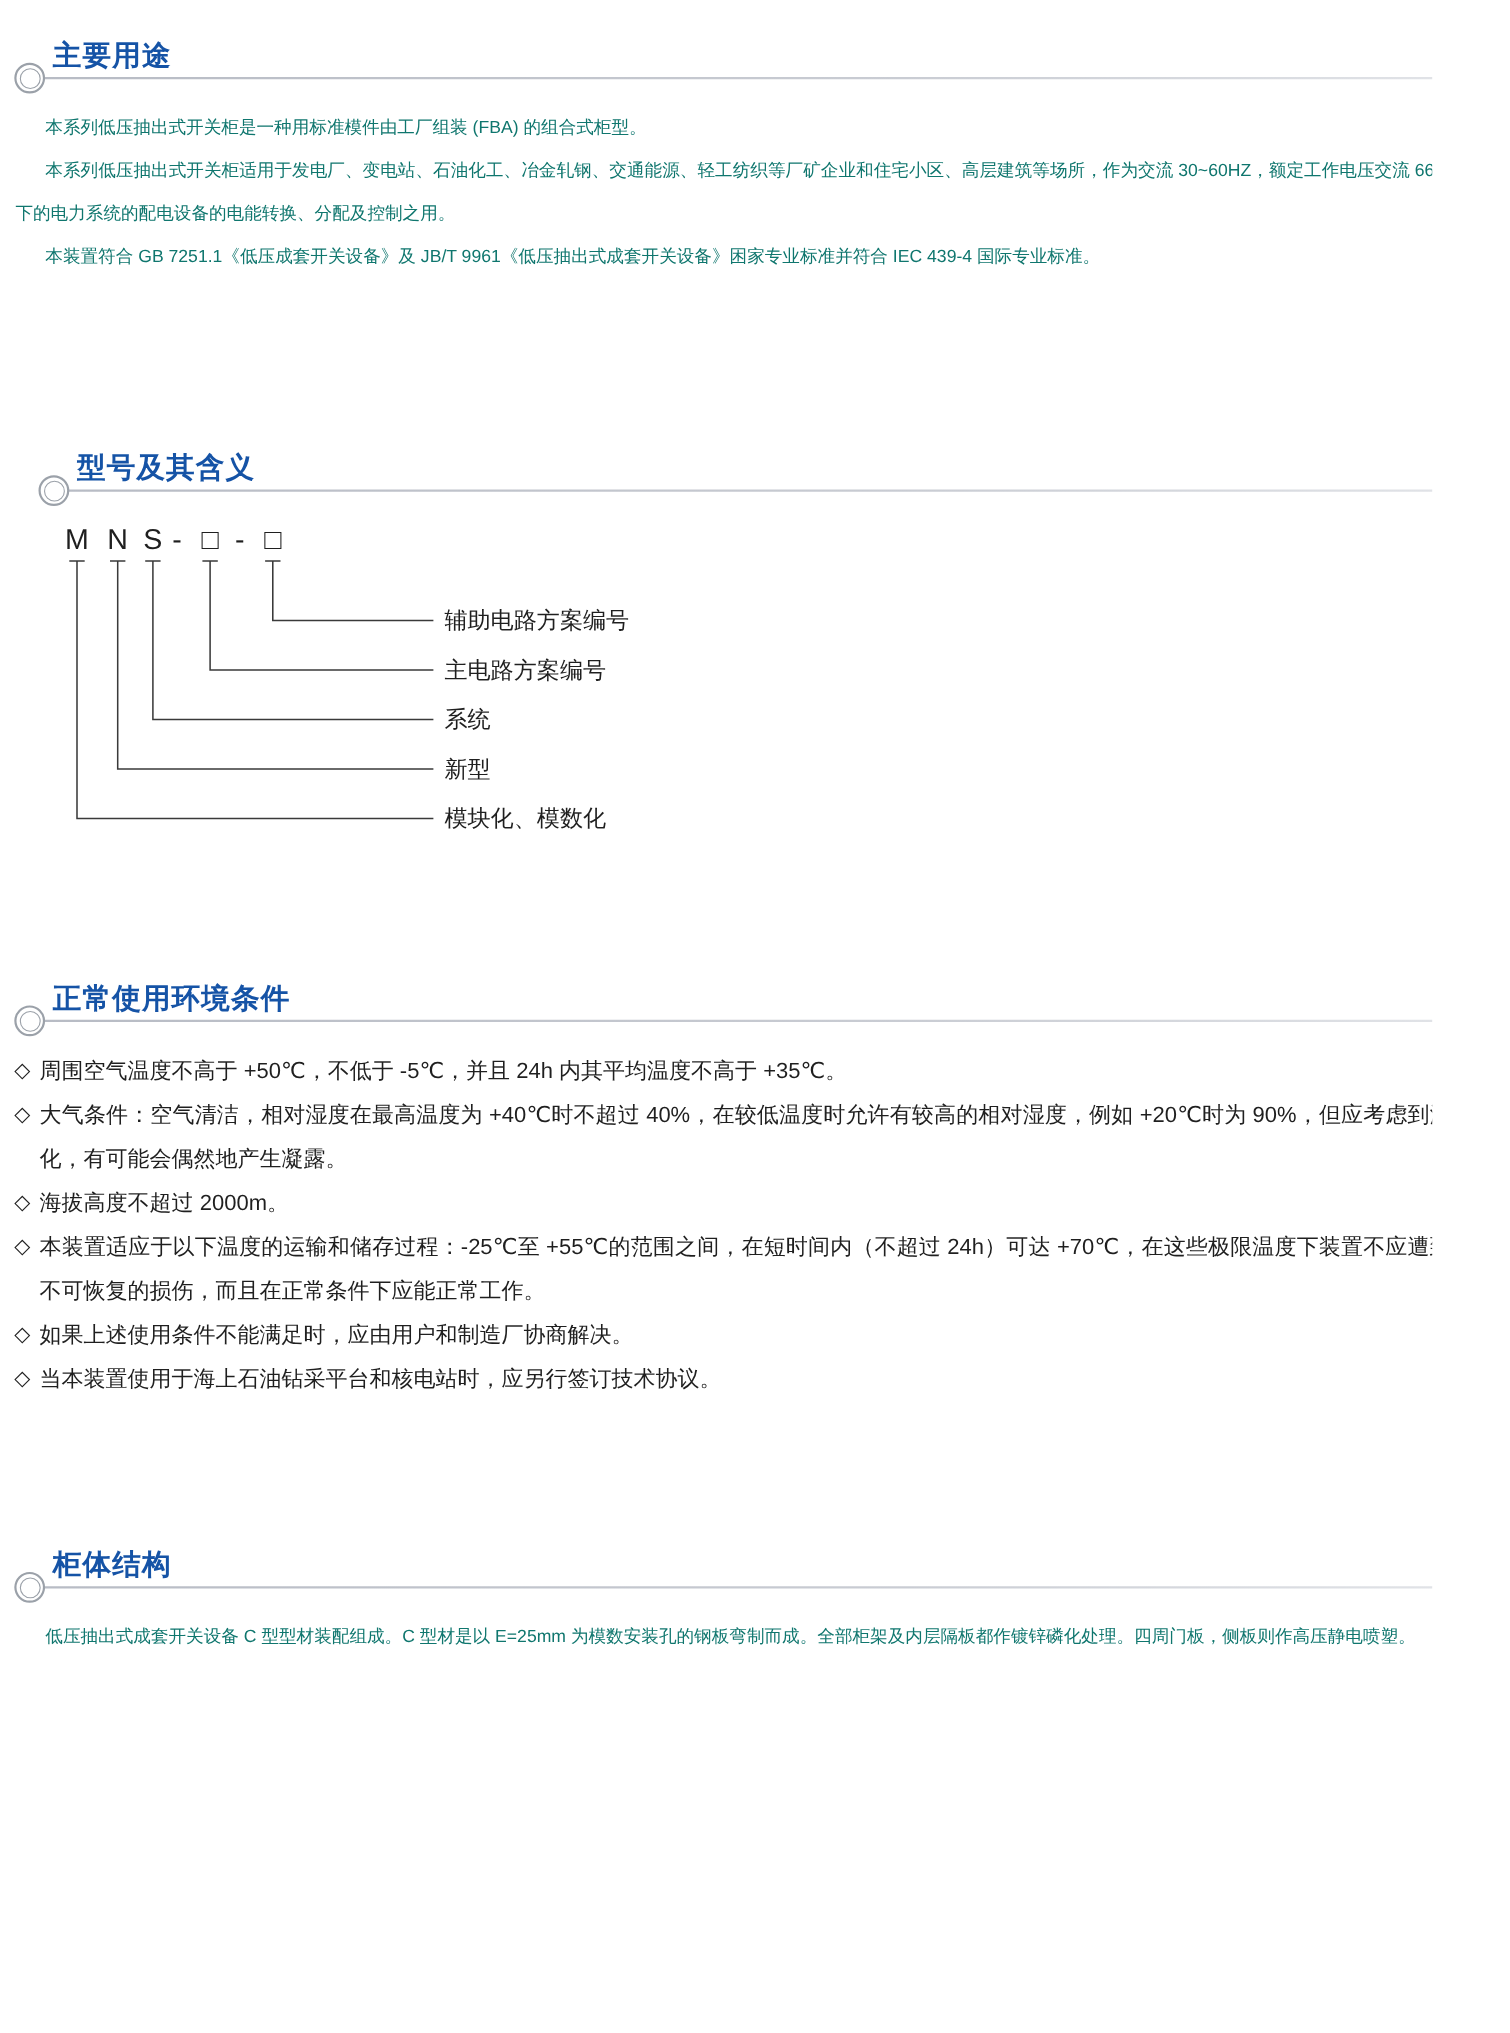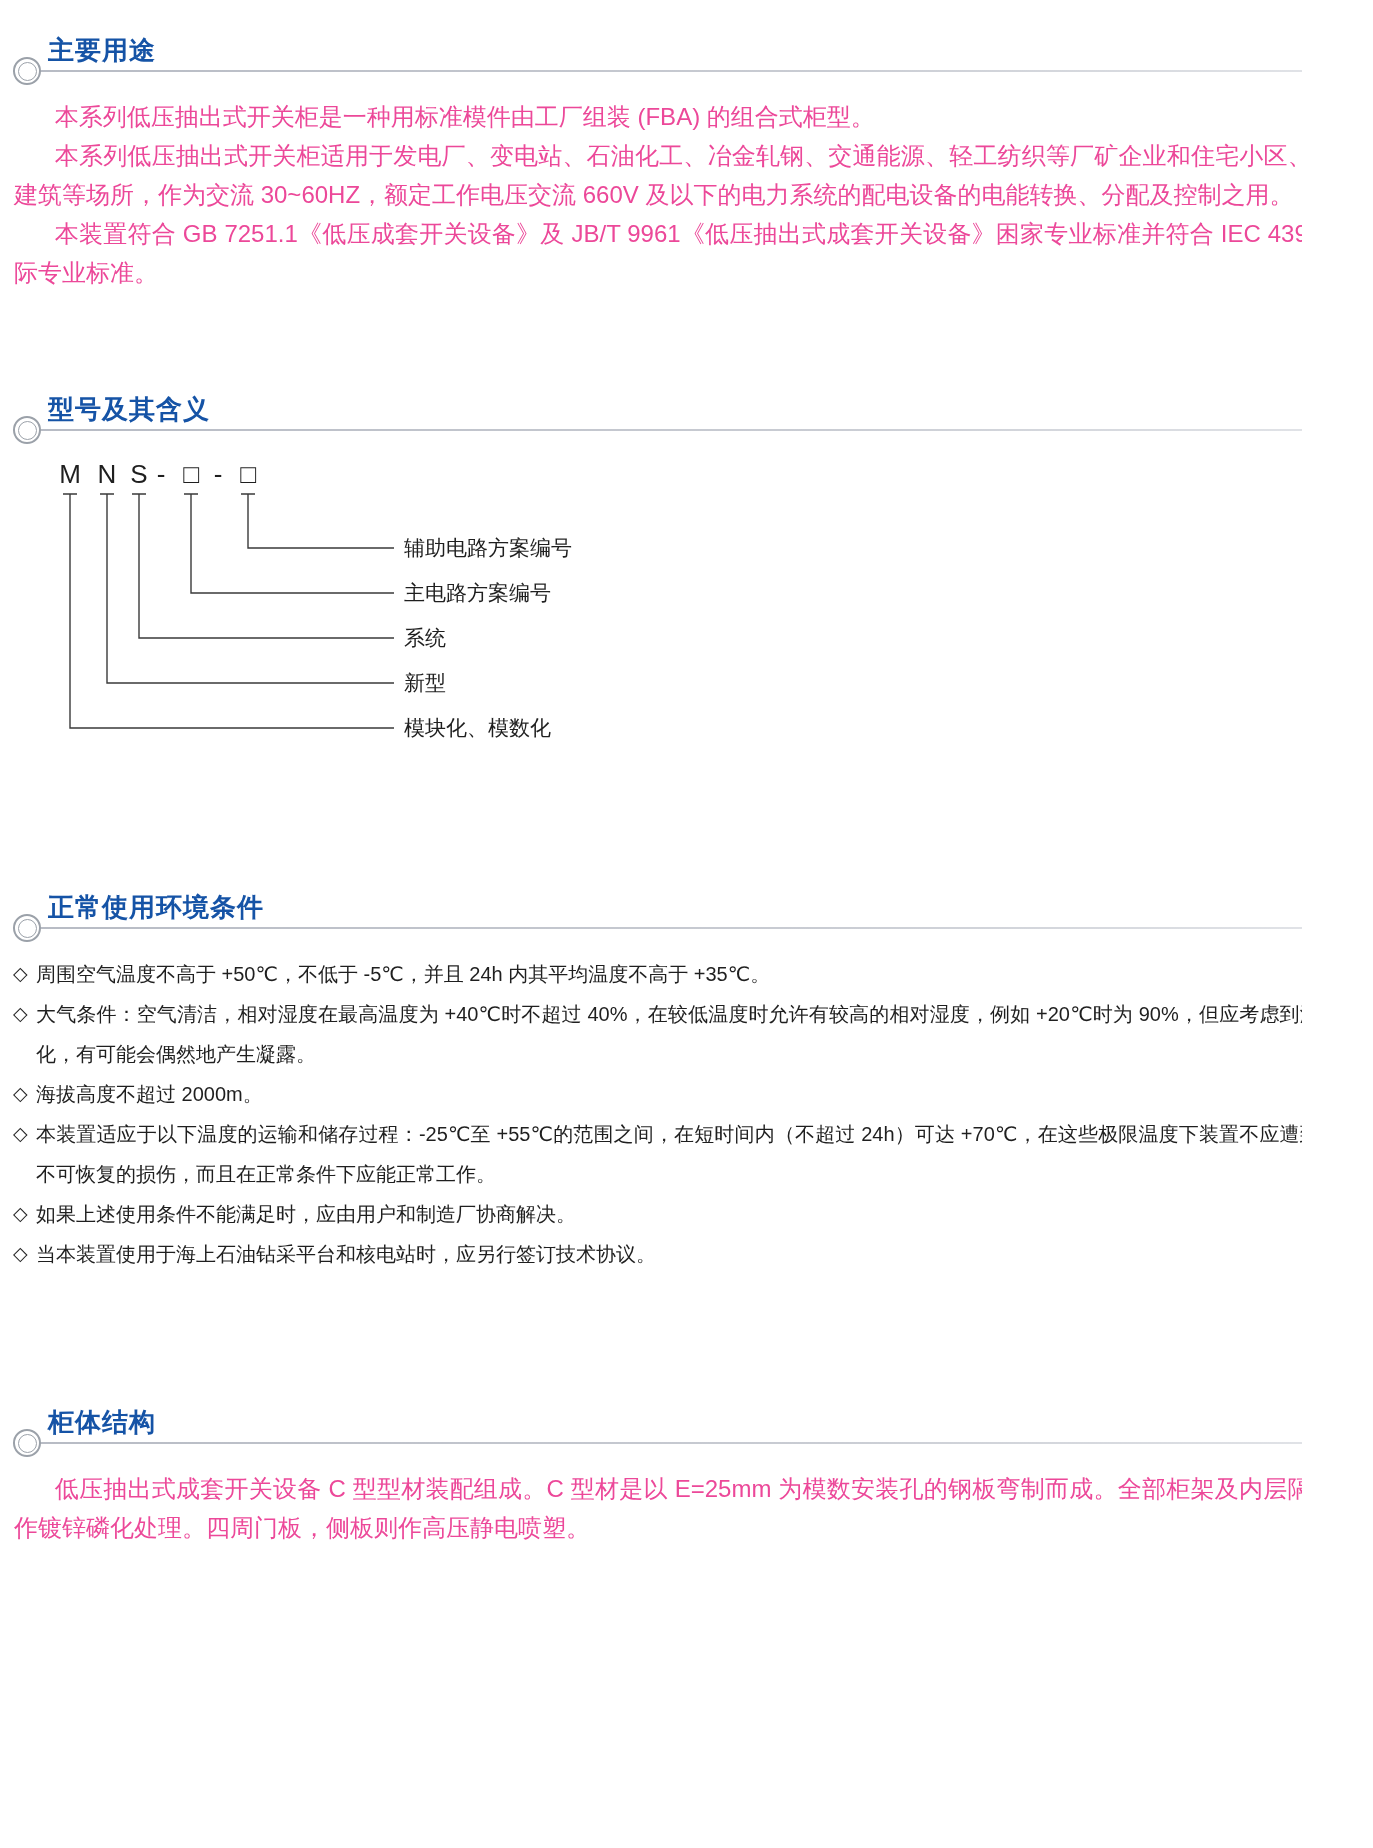--- a/index.html
+++ b/index.html
@@ -39,23 +39,23 @@
   }
   .ring::after {
     content:""; display:block;
     width:17px; height:17px;
     border:1.5px solid #9ba1a9; border-radius:50%;
   }
 
   
   .sec-body { padding:0 13px 0 14px; }
   .para {
-    font-size:24px; line-height:39px;
+    font-size:16px; line-height:39px;
     text-align:justify; text-indent:1.7em;
-    color:#ec4899;
+    color:#0f766e;
   }
 
   
   .bullets { list-style:none; }
   .bullet {
     position:relative;
     padding-left:36px; margin-right:13px;
     font-size:20px; line-height:40px;
     text-align:justify;
   }
@@ -78,25 +78,25 @@
 
   <div class="section" style="top:33px;">
     <div class="sec-header">
       <div class="ring"></div>
       <div class="sec-rule"></div>
       <div class="sec-title">主要用途</div>
     </div>
     <div class="sec-body">
       <p class="para">本系列低压抽出式开关柜是一种用标准模件由工厂组装 (FBA) 的组合式柜型。</p>
       <p class="para">本系列低压抽出式开关柜适用于发电厂、变电站、石油化工、冶金轧钢、交通能源、轻工纺织等厂矿企业和住宅小区、高层建筑等场所，作为交流 30~60HZ，额定工作电压交流 660V 及以下的电力系统的配电设备的电能转换、分配及控制之用。</p>
-      <p class="para">本装置符合 GB 7251.1《低压成套开关设备》及 JB/T 9961《低压抽出式成套开关设备》困家专业标准并符合 IEC 439-1 国际专业标准。</p>
+      <p class="para">本装置符合 GB 7251.1《低压成套开关设备》及 JB/T 9961《低压抽出式成套开关设备》困家专业标准并符合 IEC 439-4 国际专业标准。</p>
     </div>
   </div>
 
-  <div class="section" style="top:392px; height:370px;">
+  <div class="section" style="top:408px; height:370px;padding-left:22px;">
     <div class="sec-header">
       <div class="ring"></div>
       <div class="sec-rule"></div>
       <div class="sec-title">型号及其含义</div>
     </div>
 
     <svg class="model-svg" width="720" height="310" viewBox="0 0 720 310">
 
       <text class="code-char" x="70" y="31" text-anchor="middle">M</text>
       <text class="code-char" x="107" y="31" text-anchor="middle">N</text>

